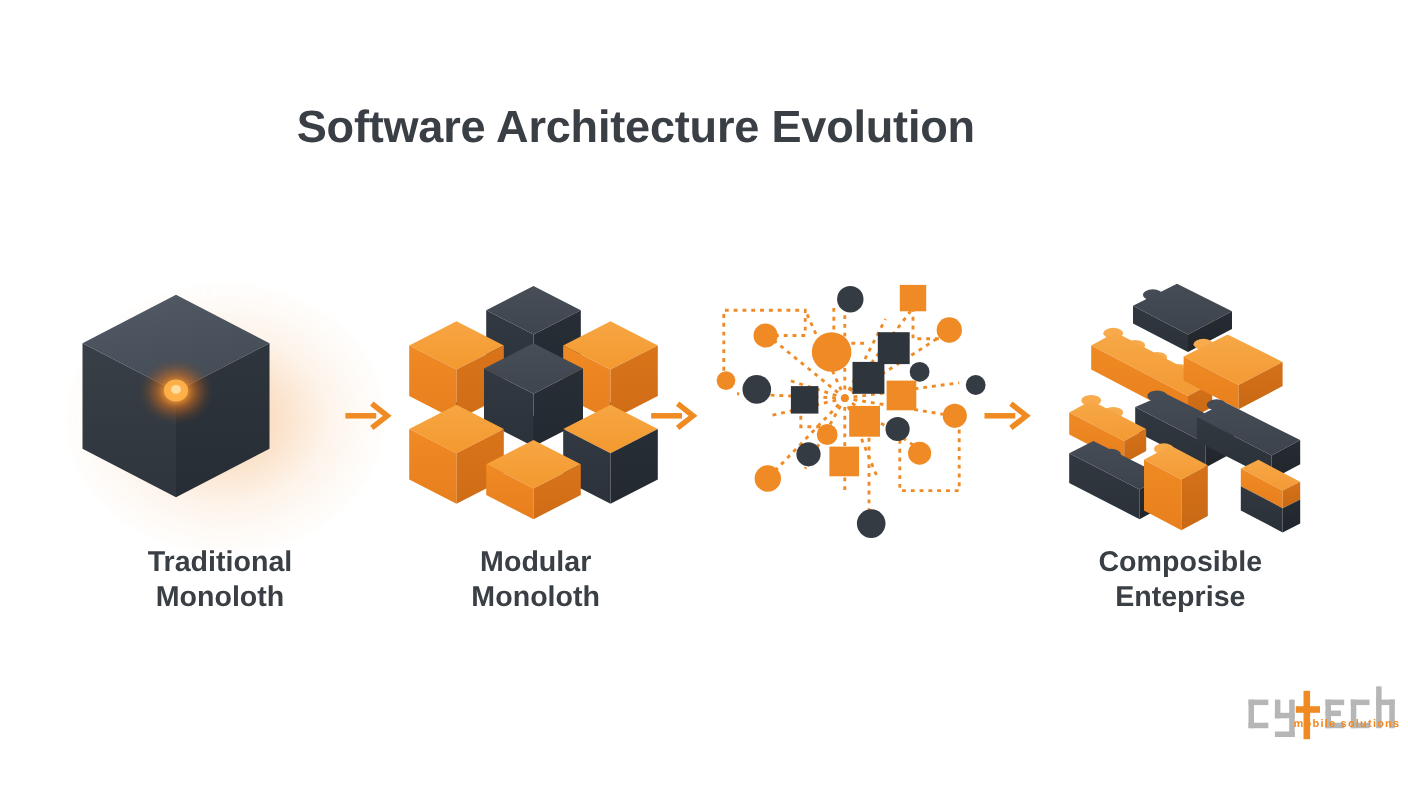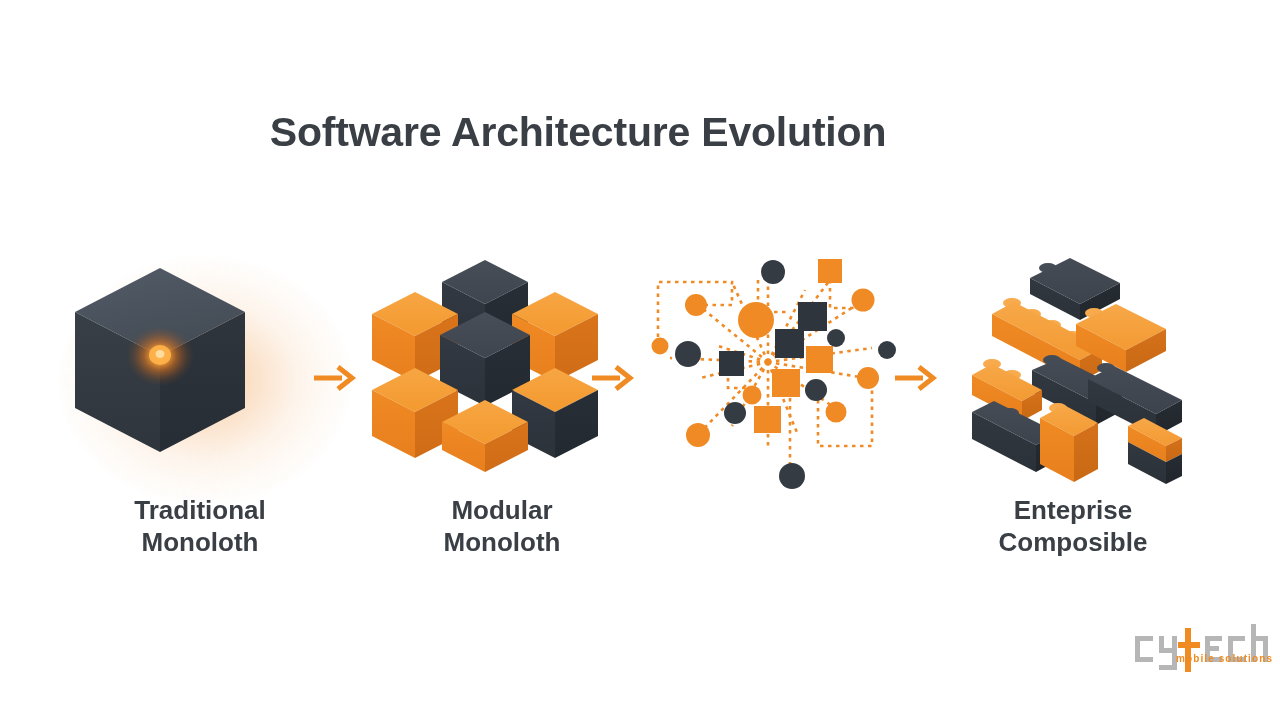--- a/index.html
+++ b/index.html
@@ -18,21 +18,21 @@
 
   #slide {
     position: absolute;
     inset: 0;
     background: #ffffff;
   }
 
   
   #title {
     position: absolute;
-    top: 109px;
+    top: 92px;
     left: 0;
     width: 1156px;
     text-align: center;
     font-size: 41px;
     font-weight: bold;
     color: #3a3f45;
     letter-spacing: -0.2px;
     white-space: nowrap;
   }
 
@@ -58,21 +58,21 @@
     color: #3a3f45;
     line-height: 1.22;
   }
 
   #stage-monolith   { left: 60px;  width: 280px; }
   #stage-modular    { left: 370px; width: 230px; }
   #stage-micro      { left: 640px; width: 250px; }
   #stage-composable { left: 970px; width: 215px; }
 
   #cap-monolith   { left: 30px;   top: 495px; text-align: center; }
-  #cap-modular    { left: 332px;  top: 495px; }
+  #cap-modular    { left: 317px;  top: 495px; }
   #cap-micro      { left: 617px;  top: 518px; }
   #cap-composable { left: 903px;  top: 495px; }
 
   
   .arrow {
     position: absolute;
     top: 360px;
     width: 46px;
     height: 36px;
   }
@@ -444,22 +444,22 @@
         <g>
           <ellipse cx="88" cy="158" rx="9" ry="5" fill="#f8ab4c"></ellipse>
           <polygon points="70,168 104,186 128,173 94,155" fill="url(#bOT)"></polygon>
           <polygon points="70,168 104,186 104,232 70,214" fill="url(#bOL)"></polygon>
           <polygon points="128,173 128,219 104,232 104,186" fill="url(#bOR)"></polygon>
         </g>
       </svg>
     </div>
   </div>
   <div id="cap-composable" class="caption">
+    <div>Composible</div>
     <div>Enteprise</div>
-    <div>Composible</div>
   </div>
 
   <div id="logo">
     <svg viewBox="0 0 140 62" width="140" height="62">
 
       <g fill="#b6b6b6">
 
         <rect x="2" y="14" width="5" height="26"></rect>
         <rect x="2" y="14" width="18" height="5"></rect>
         <rect x="2" y="35" width="18" height="5"></rect>

